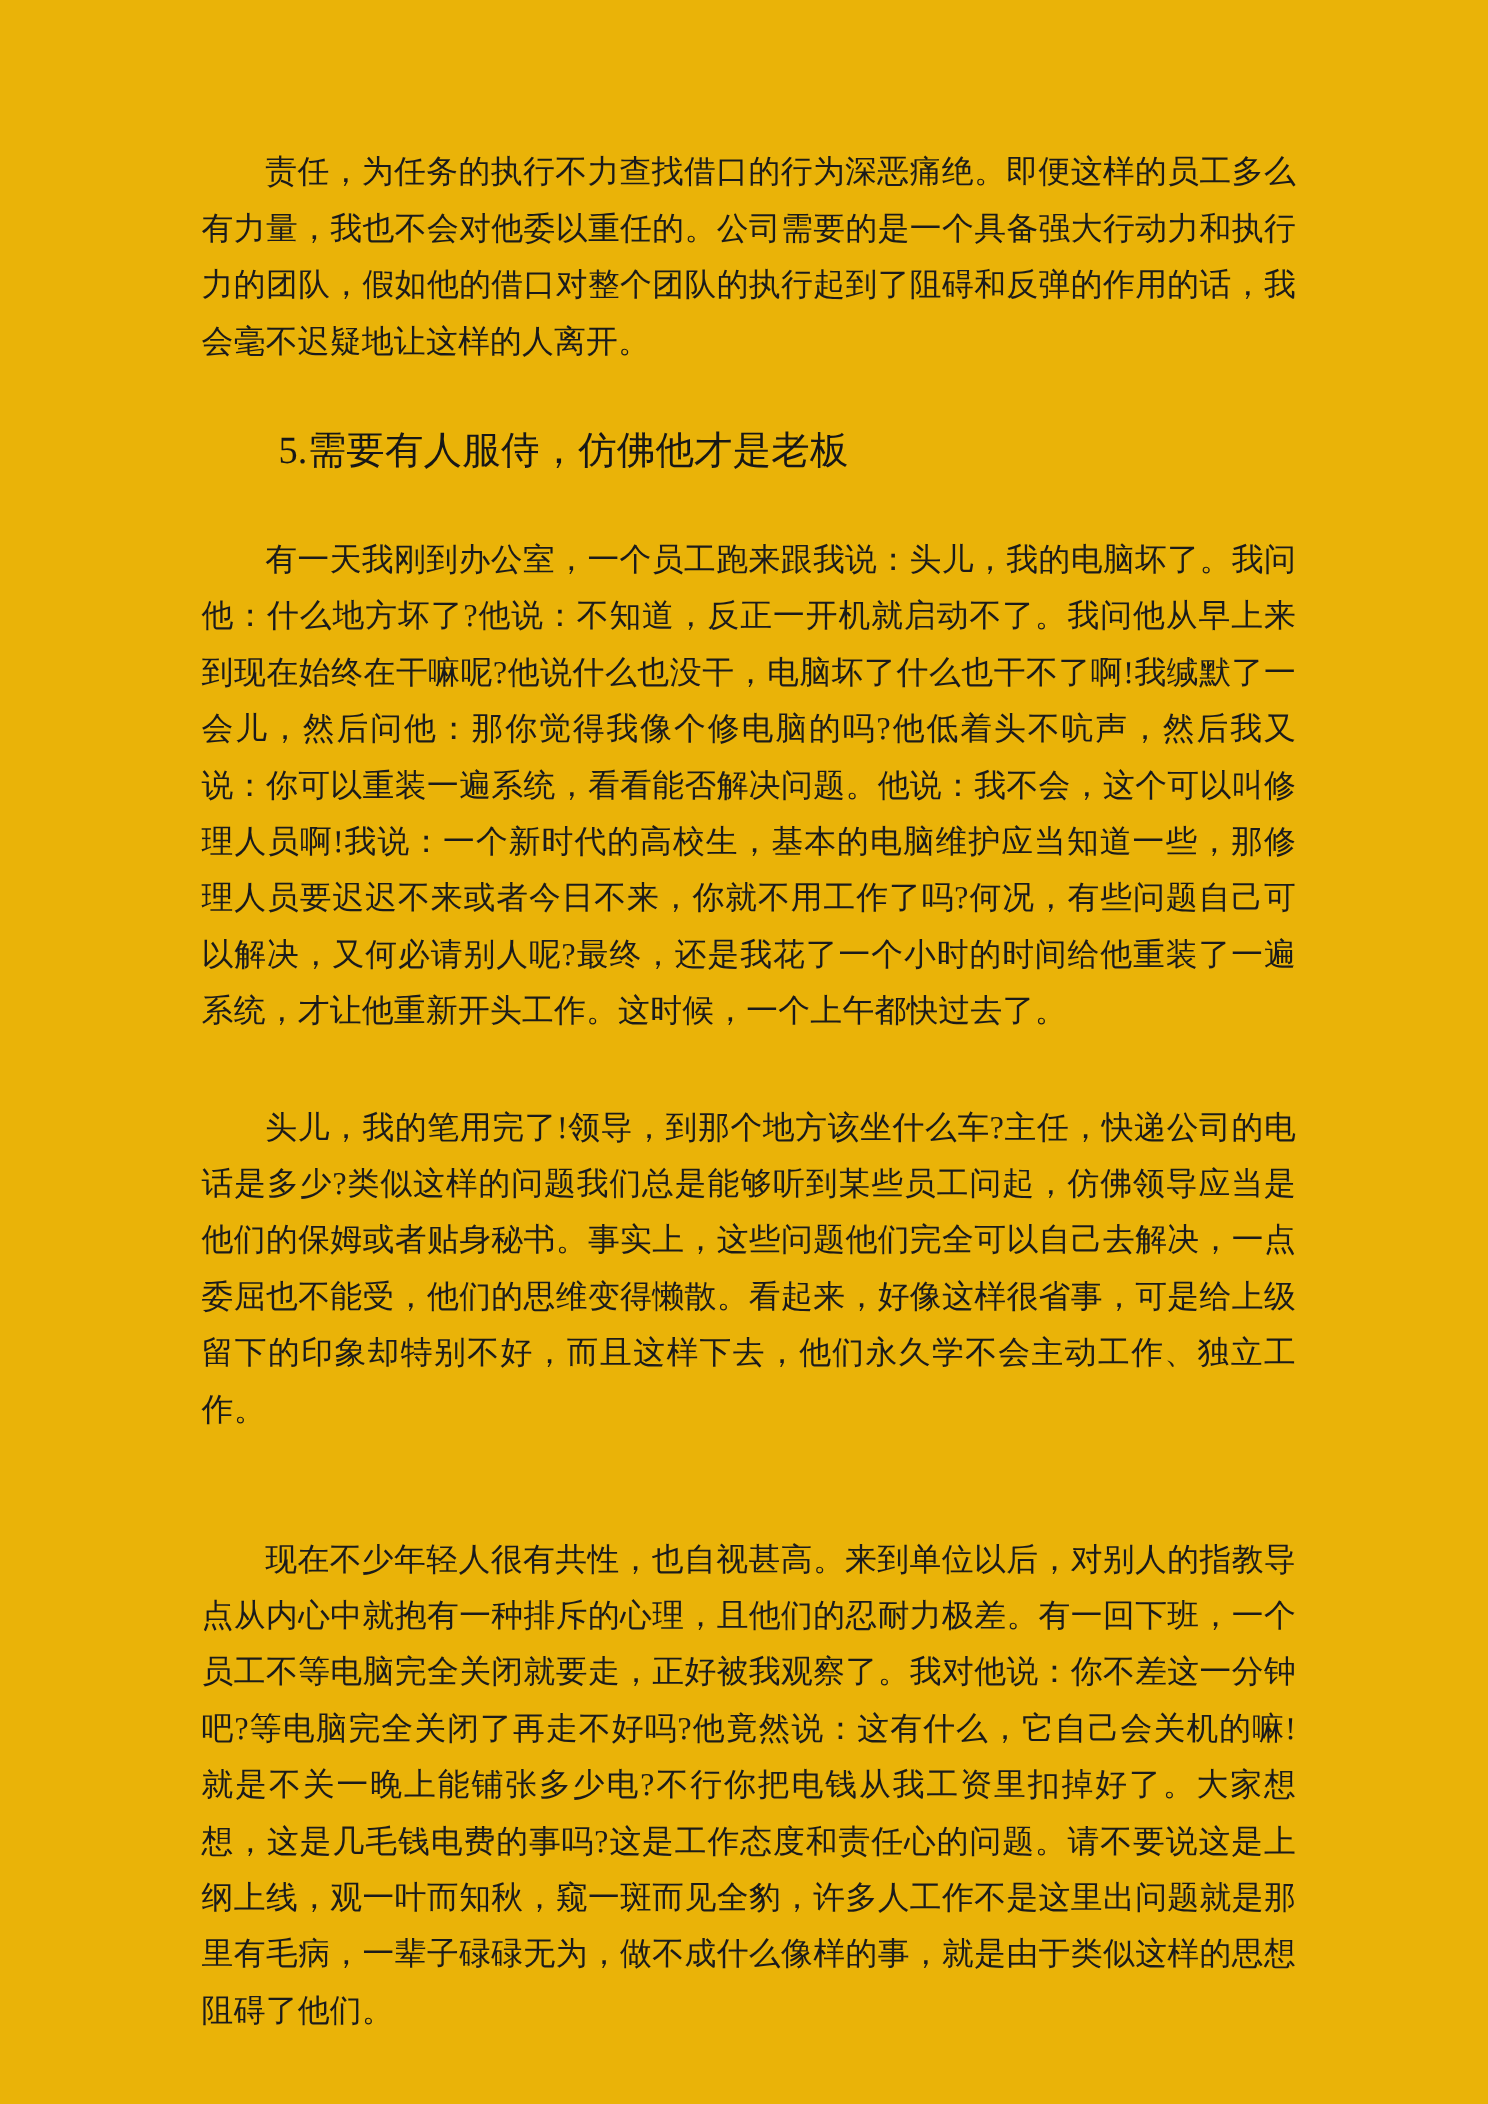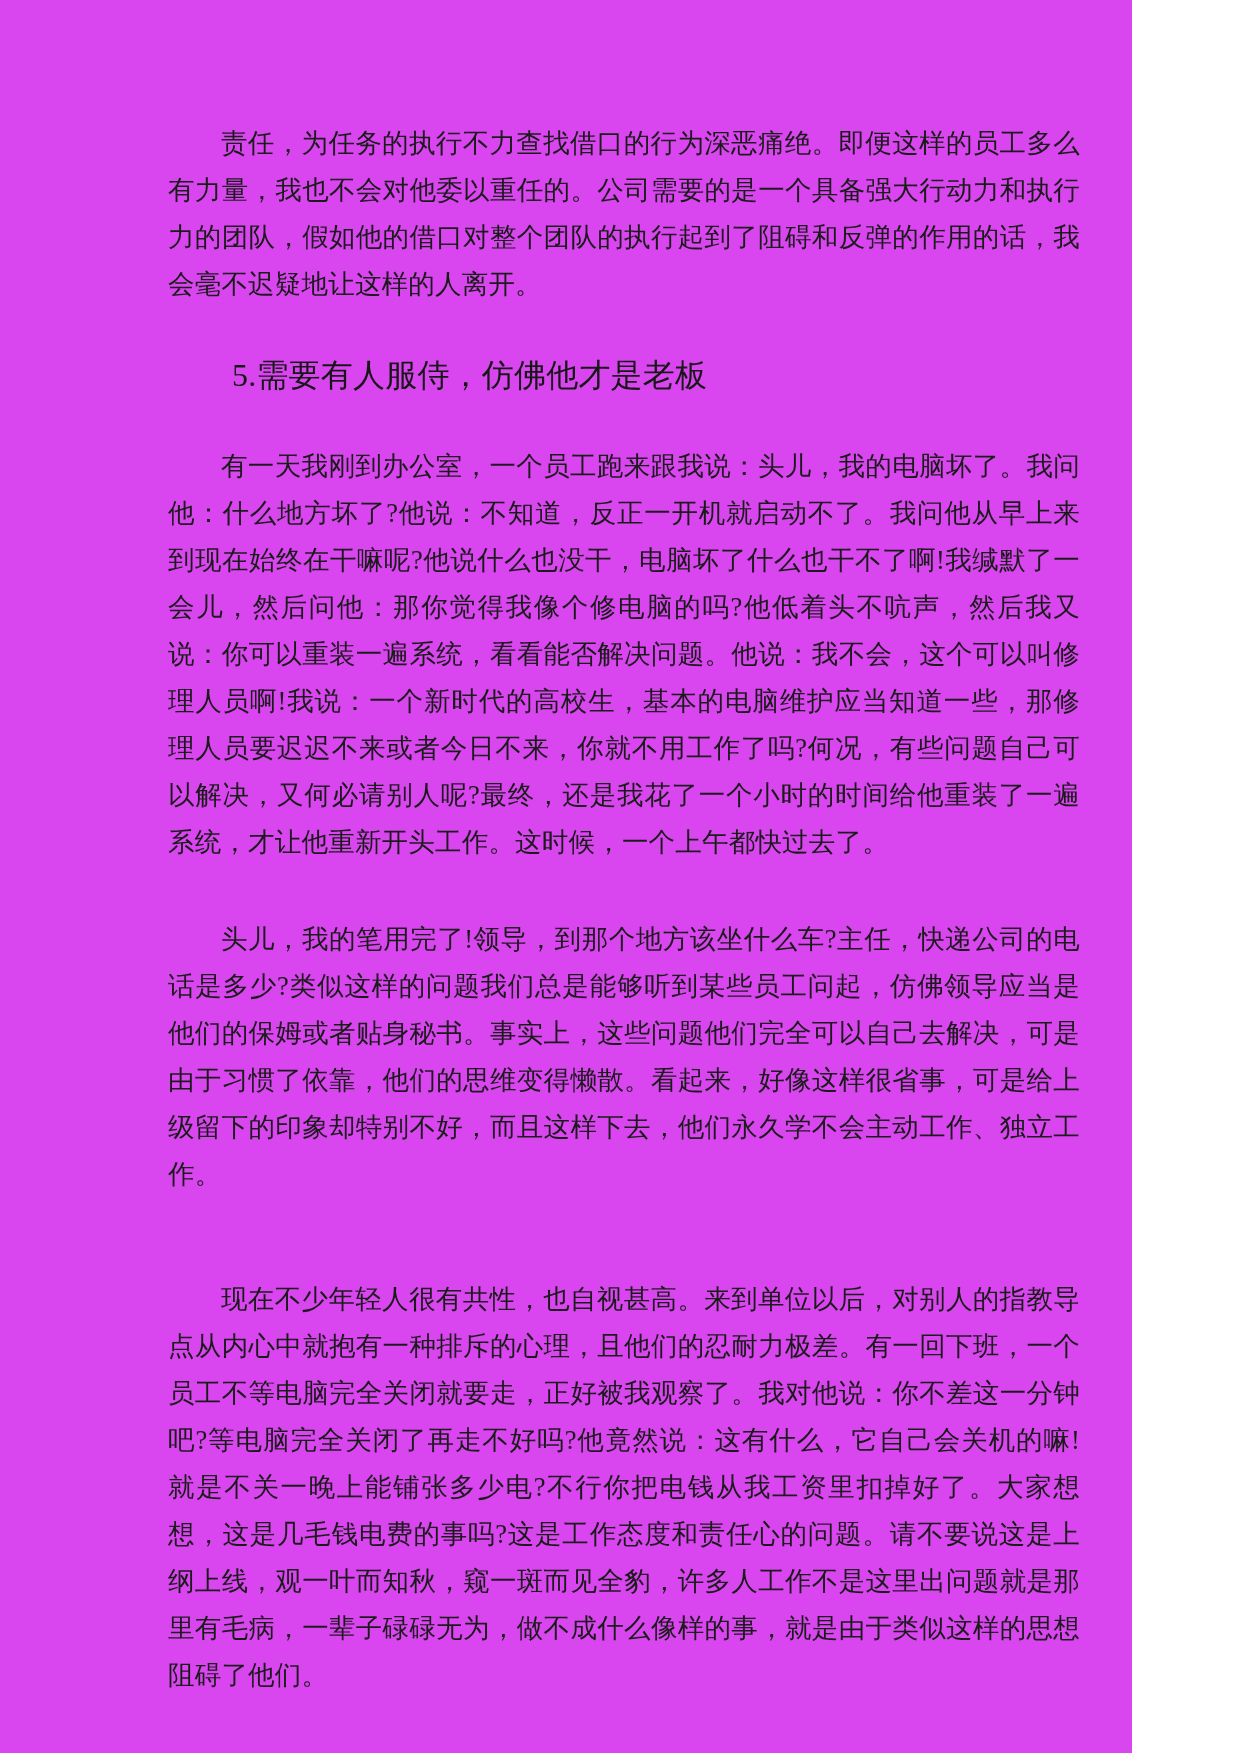--- a/index.html
+++ b/index.html
@@ -9,24 +9,24 @@
   }
   body {
     width: 1240px;
     height: 1753px;
     font-family: "Liberation Serif", "DejaVu Serif", serif;
     color: #1a1a1a;
     overflow: hidden;
   }
   .page {
     box-sizing: border-box;
-    width: 1132px;
+    width: 1240px;
     height: 1753px;
     padding: 120px 160px 60px 168px;
-    background: #d946ef;
+    background: #eab308;
   }
   .doc-body {
     width: 912px;
   }
   p.para {
     margin: 0 0 30px 0;
     font-size: 26.5px;
     line-height: 47px;
     text-align: justify;
     text-justify: inter-ideograph;
@@ -58,21 +58,21 @@
     <div class="spacer-sm"></div>
 
     <p class="heading">5.需要有人服侍，仿佛他才是老板</p>
 
     <div class="spacer-sm"></div>
 
     <p class="para">有一天我刚到办公室，一个员工跑来跟我说：头儿，我的电脑坏了。我问他：什么地方坏了?他说：不知道，反正一开机就启动不了。我问他从早上来到现在始终在干嘛呢?他说什么也没干，电脑坏了什么也干不了啊!我缄默了一会儿，然后问他：那你觉得我像个修电脑的吗?他低着头不吭声，然后我又说：你可以重装一遍系统，看看能否解决问题。他说：我不会，这个可以叫修理人员啊!我说：一个新时代的高校生，基本的电脑维护应当知道一些，那修理人员要迟迟不来或者今日不来，你就不用工作了吗?何况，有些问题自己可以解决，又何必请别人呢?最终，还是我花了一个小时的时间给他重装了一遍系统，才让他重新开头工作。这时候，一个上午都快过去了。</p>
 
     <div class="spacer-md"></div>
 
-    <p class="para">头儿，我的笔用完了!领导，到那个地方该坐什么车?主任，快递公司的电话是多少?类似这样的问题我们总是能够听到某些员工问起，仿佛领导应当是他们的保姆或者贴身秘书。事实上，这些问题他们完全可以自己去解决，可是由于习惯了依靠，他们的思维变得懒散。看起来，好像这样很省事，可是给上级留下的印象却特别不好，而且这样下去，他们永久学不会主动工作、独立工作。</p>
+    <p class="para">头儿，我的笔用完了!领导，到那个地方该坐什么车?主任，快递公司的电话是多少?类似这样的问题我们总是能够听到某些员工问起，仿佛领导应当是他们的保姆或者贴身秘书。事实上，这些问题他们完全可以自己去解决，一点委屈也不能受，他们的思维变得懒散。看起来，好像这样很省事，可是给上级留下的印象却特别不好，而且这样下去，他们永久学不会主动工作、独立工作。</p>
 
     <div class="spacer-sm"></div>
 
 
     <div class="spacer-sm"></div>
 
 
     <div class="spacer-md"></div>
 
     <p class="para">现在不少年轻人很有共性，也自视甚高。来到单位以后，对别人的指教导点从内心中就抱有一种排斥的心理，且他们的忍耐力极差。有一回下班，一个员工不等电脑完全关闭就要走，正好被我观察了。我对他说：你不差这一分钟吧?等电脑完全关闭了再走不好吗?他竟然说：这有什么，它自己会关机的嘛!就是不关一晚上能铺张多少电?不行你把电钱从我工资里扣掉好了。大家想想，这是几毛钱电费的事吗?这是工作态度和责任心的问题。请不要说这是上纲上线，观一叶而知秋，窥一斑而见全豹，许多人工作不是这里出问题就是那里有毛病，一辈子碌碌无为，做不成什么像样的事，就是由于类似这样的思想阻碍了他们。</p>

